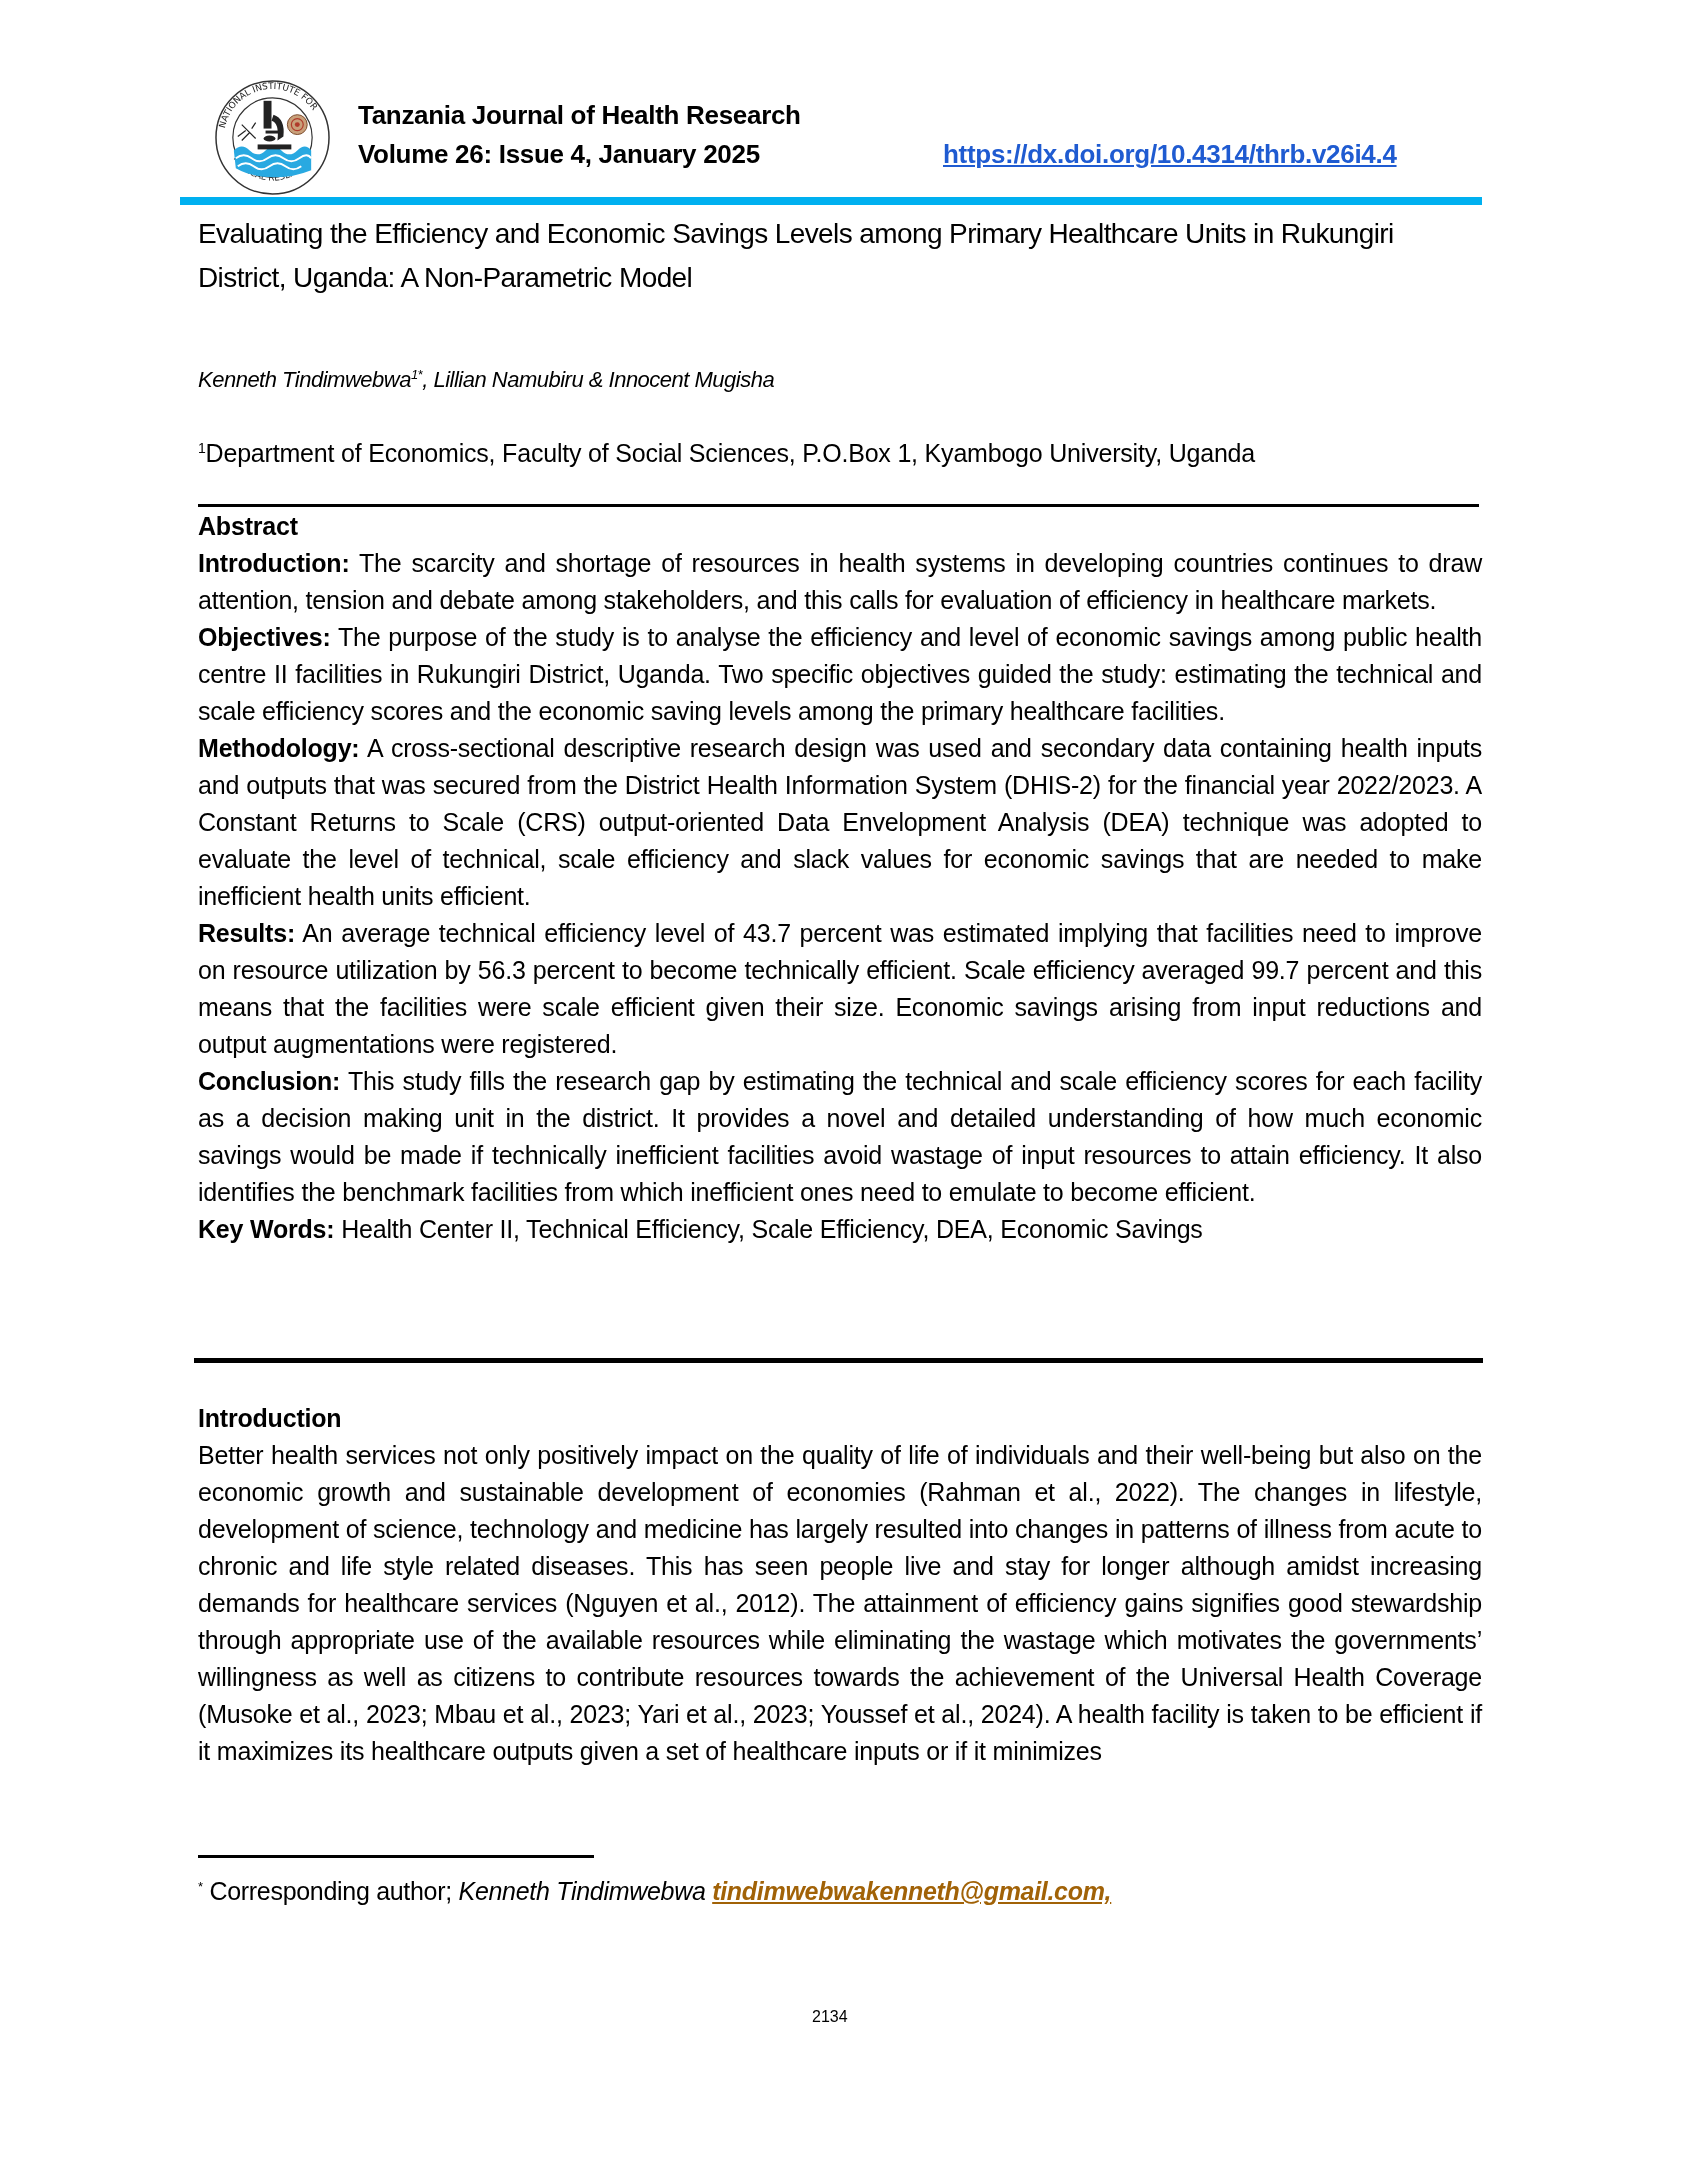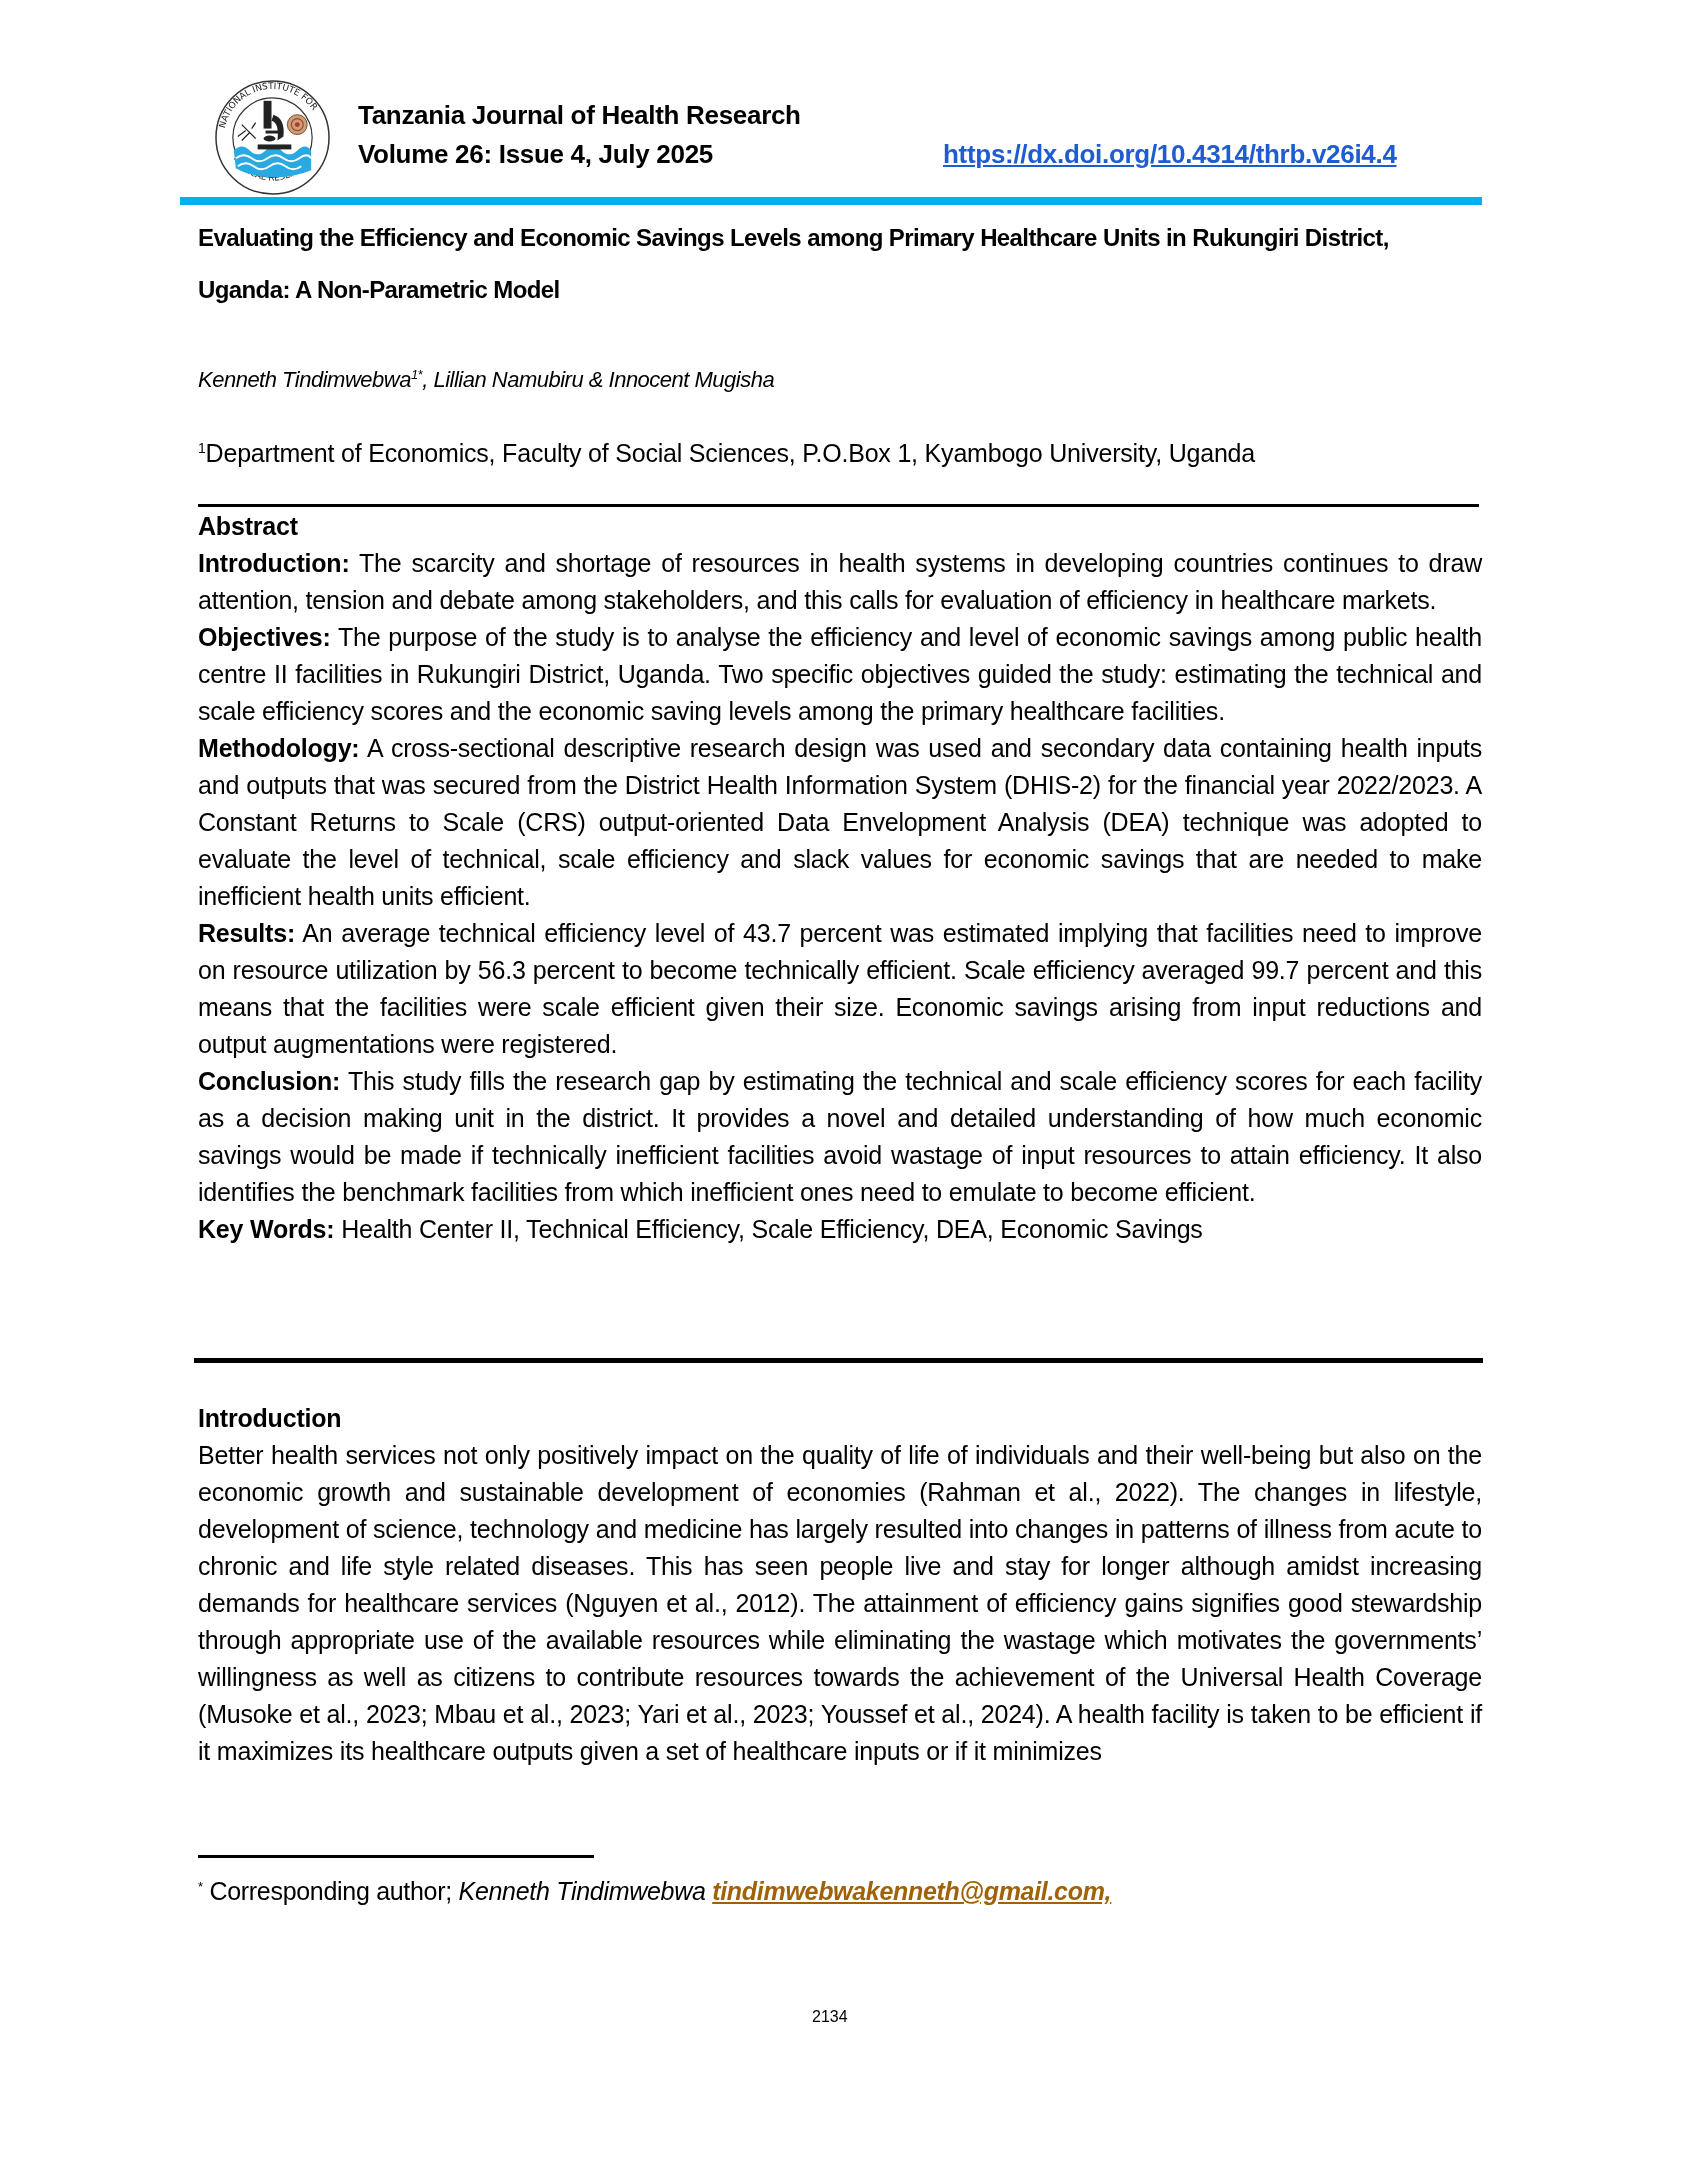--- a/index.html
+++ b/index.html
@@ -8,21 +8,21 @@
     font-family: "Liberation Sans", "DejaVu Sans", sans-serif; color: #000;
   }
   .abs { position: absolute; }
   
   #logo { left: 212px; top: 79px; width: 121px; height: 117px; }
   #journal-name { left: 358px; top: 100px; font-size: 26px; font-weight: bold; letter-spacing: -0.3px; white-space: nowrap; }
   #journal-issue { left: 358px; top: 139px; font-size: 26px; font-weight: bold; letter-spacing: -0.3px; white-space: nowrap; }
   #doi-link { left: 943px; top: 139px; font-size: 26px; font-weight: bold; color: #1f5bd1; text-decoration: underline; white-space: nowrap; letter-spacing: -0.3px; }
   #header-bar { left: 180px; top: 197px; width: 1302px; height: 8px; background: #00b0f0; }
 
-  #article-title { left: 198px; top: 212px; width: 1287px; font-size: 24px; font-weight: bold; line-height: 52px; letter-spacing: -0.6px; }
+  #article-title { left: 198px; top: 212px; width: 1287px; font-size: 28px; font-weight: normal; line-height: 44px; letter-spacing: -0.6px; }
   #authors { left: 198px; top: 367px; font-size: 22px; font-style: italic; white-space: nowrap; letter-spacing: -0.5px; }
   #authors sup { font-size: 13px; }
   #affiliation { left: 198px; top: 439px; font-size: 25px; white-space: nowrap; letter-spacing: -0.2px; }
   #affiliation sup { font-size: 14px; }
 
   #rule-top { left: 198px; top: 504px; width: 1281px; height: 3px; background: #000; }
   #abstract { left: 198px; top: 508px; width: 1284px; font-size: 25px; line-height: 37px; letter-spacing: -0.2px; }
   #abstract .h { font-weight: bold; display: block; }
   #abstract p { margin: 0; text-align: justify; text-align-last: left; }
   #abstract b { font-weight: bold; }
@@ -66,21 +66,21 @@
     <ellipse cx="58" cy="60" rx="6" ry="3" fill="#222"></ellipse>
 
     <path d="M30 46 L44 60 M34 52 L26 58 M38 54 L30 62 M40 50 L44 44" stroke="#222" stroke-width="1.2"></path>
 
     <circle cx="86" cy="46" r="10" fill="#c9a07a" stroke="#7a4a2a" stroke-width="1"></circle>
     <circle cx="86" cy="46" r="6" fill="none" stroke="#b03a2a" stroke-width="1.2"></circle>
     <circle cx="86" cy="46" r="2.5" fill="#b03a2a"></circle>
   </svg>
 </div>
 <div id="journal-name" class="abs">Tanzania Journal of Health Research</div>
-<div id="journal-issue" class="abs">Volume 26:  Issue 4,  July 2025</div>
+<div id="journal-issue" class="abs">Volume 26:  Issue 4,  January 2025</div>
 <a id="doi-link" class="abs">https://dx.doi.org/10.4314/thrb.v26i4.4</a>
 <div id="header-bar" class="abs"></div>
 
 <div id="article-title" class="abs">Evaluating the Efficiency and Economic Savings Levels among Primary Healthcare Units in Rukungiri District, Uganda: A Non-Parametric Model</div>
 <div id="authors" class="abs">
   <span>Kenneth Tindimwebwa</span><sup>1*</sup><span>, Lillian Namubiru &amp; Innocent Mugisha</span>
 </div>
 <div id="affiliation" class="abs">
   <sup>1</sup><span>Department of Economics, Faculty of Social Sciences, P.O.Box 1, Kyambogo University, Uganda</span>
 </div>

